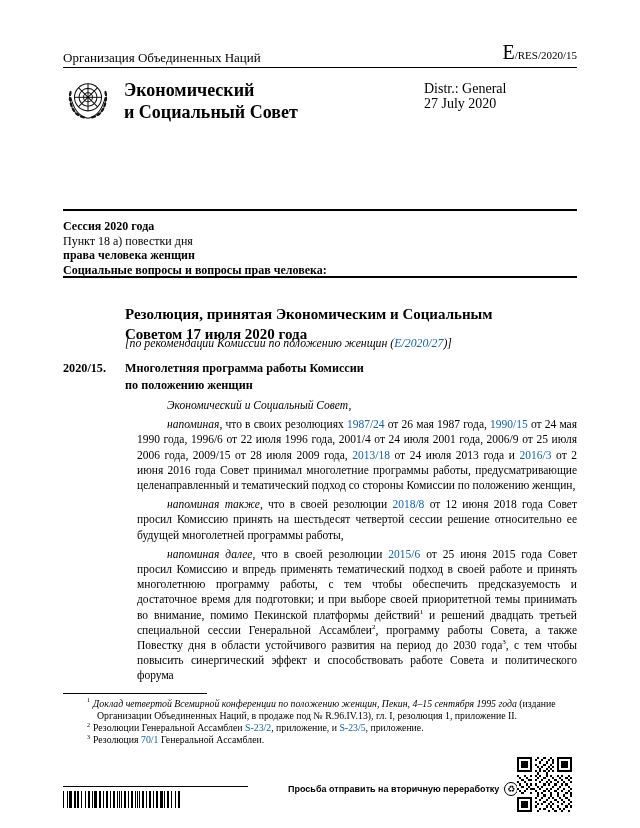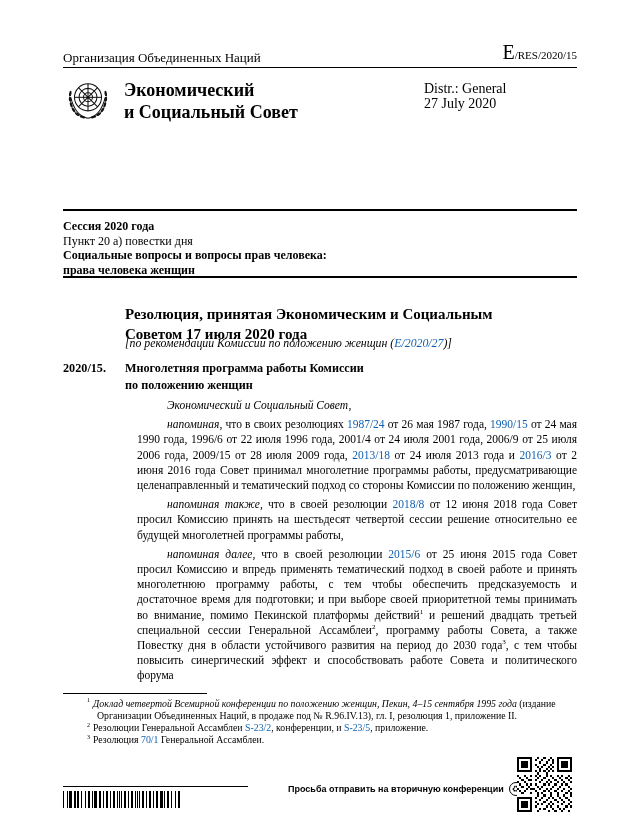--- a/index.html
+++ b/index.html
@@ -116,53 +116,53 @@
   </div>
 
   <div class="abs distr">
     <div>Distr.: General</div>
     <div>27 July 2020</div>
   </div>
 
   <div class="abs rule1"></div>
   <div class="abs session">
     <div class="bold">Сессия 2020 года</div>
-    <div>Пункт 20 а) повестки дня</div>
+    <div>Пункт 18 а) повестки дня</div>
+    <div class="bold">права человека женщин</div>
     <div class="bold">Социальные вопросы и вопросы прав человека:</div>
-    <div class="bold">права человека женщин</div>
   </div>
   <div class="abs rule2"></div>
 
   <div class="abs res-title">Резолюция, принятая Экономическим и Социальным Советом 17 июля 2020 года</div>
   <div class="abs rec-line"><span class="italic">[по рекомендации Комиссии по положению женщин (</span><span class="italic link">E/2020/27</span><span class="italic">)]</span></div>
   <div class="abs num-row">
     <div class="res-num">2020/15.</div>
     <div class="res-subject">Многолетняя программа работы Комиссии по положению женщин</div>
   </div>
 
   <div class="abs flow">
     <div class="body-text">
       <p class="opening italic">Экономический и Социальный Совет,</p>
       <p><span class="italic">напоминая</span><span>, что в своих резолюциях </span><span class="link">1987/24</span><span> от 26 мая 1987 года, </span><span class="link">1990/15</span><span> от 24 мая 1990 года, 1996/6 от 22 июля 1996 года, 2001/4 от 24 июля 2001 года, 2006/9 от 25 июля 2006 года, 2009/15 от 28 июля 2009 года, </span><span class="link">2013/18</span><span> от 24 июля 2013 года и </span><span class="link">2016/3</span><span> от 2 июня 2016 года Совет принимал многолетние программы работы, предусматривающие целенаправленный и тематический подход со стороны Комиссии по положению женщин,</span></p>
       <p><span class="italic">напоминая также</span><span>, что в своей резолюции </span><span class="link">2018/8</span><span> от 12 июня 2018 года Совет просил Комиссию принять на шестьдесят четвертой сессии решение относительно ее будущей многолетней программы работы,</span></p>
       <p><span class="italic">напоминая далее</span><span>, что в своей резолюции </span><span class="link">2015/6</span><span> от 25 июня 2015 года Совет просил Комиссию и впредь применять тематический подход в своей работе и принять многолетнюю программу работы, с тем чтобы обеспечить предсказуемость и достаточное время для подготовки; и при выборе своей приоритетной темы принимать во внимание, помимо Пекинской платформы действий</span><sup>1</sup><span> и решений двадцать третьей специальной сессии Генеральной Ассамблеи</span><sup>2</sup><span>, программу работы Совета, а также Повестку дня в области устойчивого развития на период до 2030 года</span><sup>3</sup><span>, с тем чтобы повысить синергический эффект и способствовать работе Совета и политического форума</span></p>
     </div>
     <div class="fn-sep"></div>
     <div class="footnotes">
       <div class="fn"><sup class="fn-num">1</sup><span><span class="italic">Доклад четвертой Всемирной конференции по положению женщин, Пекин, 4–15 сентября 1995 года</span><span> (издание Организации Объединенных Наций, в продаже под № R.96.IV.13), гл. I, резолюция 1, приложение II.</span></span></div>
-      <div class="fn"><sup class="fn-num">2</sup><span><span>Резолюции Генеральной Ассамблеи </span><span class="link">S-23/2</span><span>, конференции, и </span><span class="link">S-23/5</span><span>, приложение.</span></span></div>
+      <div class="fn"><sup class="fn-num">2</sup><span><span>Резолюции Генеральной Ассамблеи </span><span class="link">S-23/2</span><span>, приложение, и </span><span class="link">S-23/5</span><span>, приложение.</span></span></div>
       <div class="fn"><sup class="fn-num">3</sup><span><span>Резолюция </span><span class="link">70/1</span><span> Генеральной Ассамблеи.</span></span></div>
     </div>
   </div>
 
   <div class="abs footer-rule"></div>
   <div class="abs barcode"></div>
 
   <div class="abs recycle">
-    <span>Просьба отправить на вторичную конференции</span>
+    <span>Просьба отправить на вторичную переработку</span>
     <span class="recycle-logo">♻</span>
   </div>
 
   <div class="abs qr">
     <svg width="55" height="55" viewBox="0 0 25 25" shape-rendering="crispEdges" aria-hidden="true">
       <rect width="25" height="25" fill="#fff"></rect>
       <path fill="#000" fill-rule="evenodd" d="M0 0h7v7H0z M1 1h5v5H1z M2 2h3v3H2z M18 0h7v7h-7z M19 1h5v5h-5z M20 2h3v3h-3z M0 18h7v7H0z M1 19h5v5H1z M2 20h3v3H2z"></path>
       <path fill="#000" d="M9 0h1v1h-1z M12 0h1v1h-1z M15 0h1v1h-1z M8 1h1v1h-1z M11 1h1v1h-1z M14 1h1v1h-1z M16 1h1v1h-1z M10 2h1v1h-1z M13 2h1v1h-1z M16 2h1v1h-1z M8 3h1v1h-1z M12 3h1v1h-1z M15 3h1v1h-1z M9 4h1v1h-1z M11 4h1v1h-1z M14 4h1v1h-1z M16 4h1v1h-1z M10 5h1v1h-1z M13 5h1v1h-1z M15 5h1v1h-1z M8 6h1v1h-1z M10 6h1v1h-1z M12 6h1v1h-1z M14 6h1v1h-1z M16 6h1v1h-1z M9 7h1v1h-1z M13 7h1v1h-1z M6 8h1v1h-1z M6 10h1v1h-1z M6 12h1v1h-1z M6 14h1v1h-1z M6 16h1v1h-1z M0 8h1v1h-1z M3 8h1v1h-1z M8 8h1v1h-1z M10 8h1v1h-1z M13 8h1v1h-1z M15 8h1v1h-1z M18 8h1v1h-1z M20 8h1v1h-1z M23 8h1v1h-1z M1 9h1v1h-1z M4 9h1v1h-1z M9 9h1v1h-1z M12 9h1v1h-1z M16 9h1v1h-1z M19 9h1v1h-1z M22 9h1v1h-1z M24 9h1v1h-1z M2 10h1v1h-1z M5 10h1v1h-1z M8 10h1v1h-1z M11 10h1v1h-1z M14 10h1v1h-1z M17 10h1v1h-1z M20 10h1v1h-1z M23 10h1v1h-1z M0 11h1v1h-1z M3 11h1v1h-1z M10 11h1v1h-1z M13 11h1v1h-1z M15 11h1v1h-1z M18 11h1v1h-1z M21 11h1v1h-1z M24 11h1v1h-1z M1 12h1v1h-1z M4 12h1v1h-1z M8 12h1v1h-1z M12 12h1v1h-1z M14 12h1v1h-1z M17 12h1v1h-1z M20 12h1v1h-1z M22 12h1v1h-1z M2 13h1v1h-1z M5 13h1v1h-1z M9 13h1v1h-1z M11 13h1v1h-1z M16 13h1v1h-1z M19 13h1v1h-1z M23 13h1v1h-1z M0 14h1v1h-1z M4 14h1v1h-1z M7 14h1v1h-1z M10 14h1v1h-1z M13 14h1v1h-1z M15 14h1v1h-1z M18 14h1v1h-1z M21 14h1v1h-1z M24 14h1v1h-1z M1 15h1v1h-1z M3 15h1v1h-1z M8 15h1v1h-1z M12 15h1v1h-1z M14 15h1v1h-1z M17 15h1v1h-1z M20 15h1v1h-1z M23 15h1v1h-1z M2 16h1v1h-1z M9 16h1v1h-1z M11 16h1v1h-1z M15 16h1v1h-1z M18 16h1v1h-1z M22 16h1v1h-1z M24 16h1v1h-1z M9 17h1v1h-1z M12 17h1v1h-1z M15 17h1v1h-1z M18 17h1v1h-1z M21 17h1v1h-1z M24 17h1v1h-1z M8 18h1v1h-1z M11 18h1v1h-1z M14 18h1v1h-1z M16 18h1v1h-1z M19 18h1v1h-1z M22 18h1v1h-1z M10 19h1v1h-1z M13 19h1v1h-1z M17 19h1v1h-1z M20 19h1v1h-1z M23 19h1v1h-1z M8 20h1v1h-1z M12 20h1v1h-1z M15 20h1v1h-1z M18 20h1v1h-1z M21 20h1v1h-1z M24 20h1v1h-1z M9 21h1v1h-1z M11 21h1v1h-1z M14 21h1v1h-1z M16 21h1v1h-1z M20 21h1v1h-1z M23 21h1v1h-1z M8 22h1v1h-1z M13 22h1v1h-1z M15 22h1v1h-1z M18 22h1v1h-1z M22 22h1v1h-1z M24 22h1v1h-1z M10 23h1v1h-1z M12 23h1v1h-1z M16 23h1v1h-1z M19 23h1v1h-1z M21 23h1v1h-1z M9 24h1v1h-1z M14 24h1v1h-1z M17 24h1v1h-1z M20 24h1v1h-1z M23 24h1v1h-1z"></path>
     </svg>
   </div>

